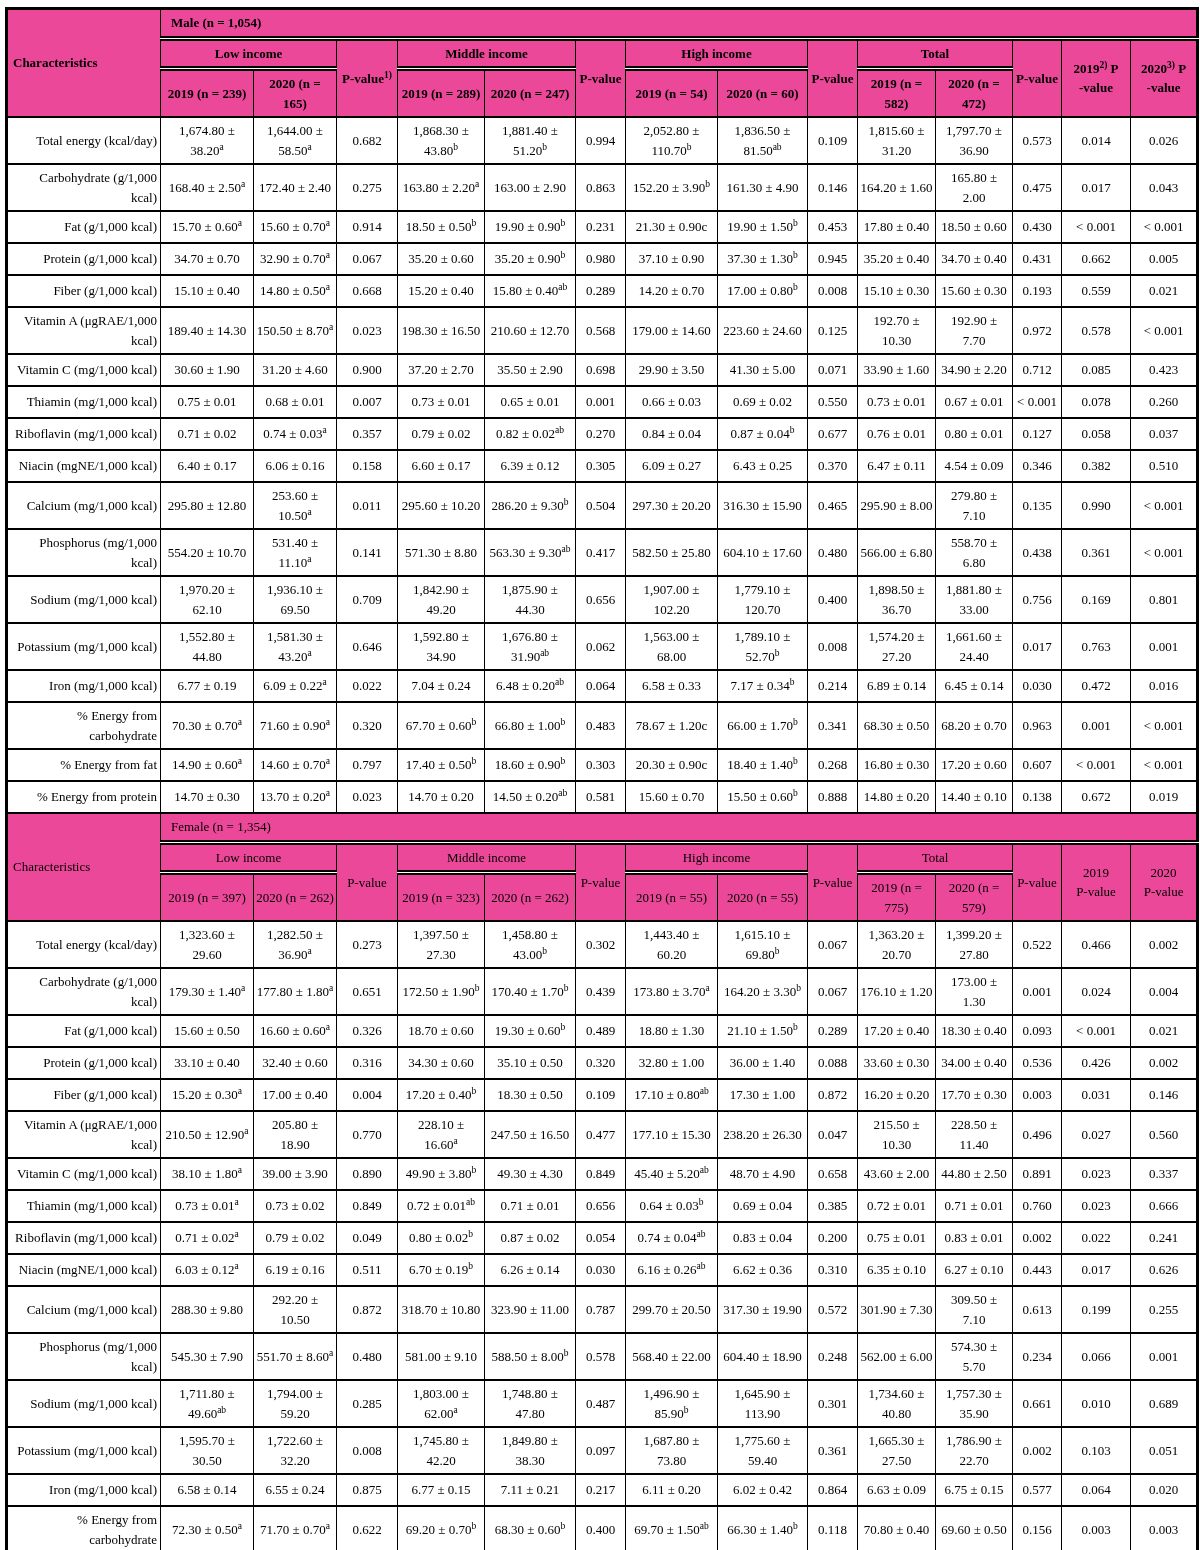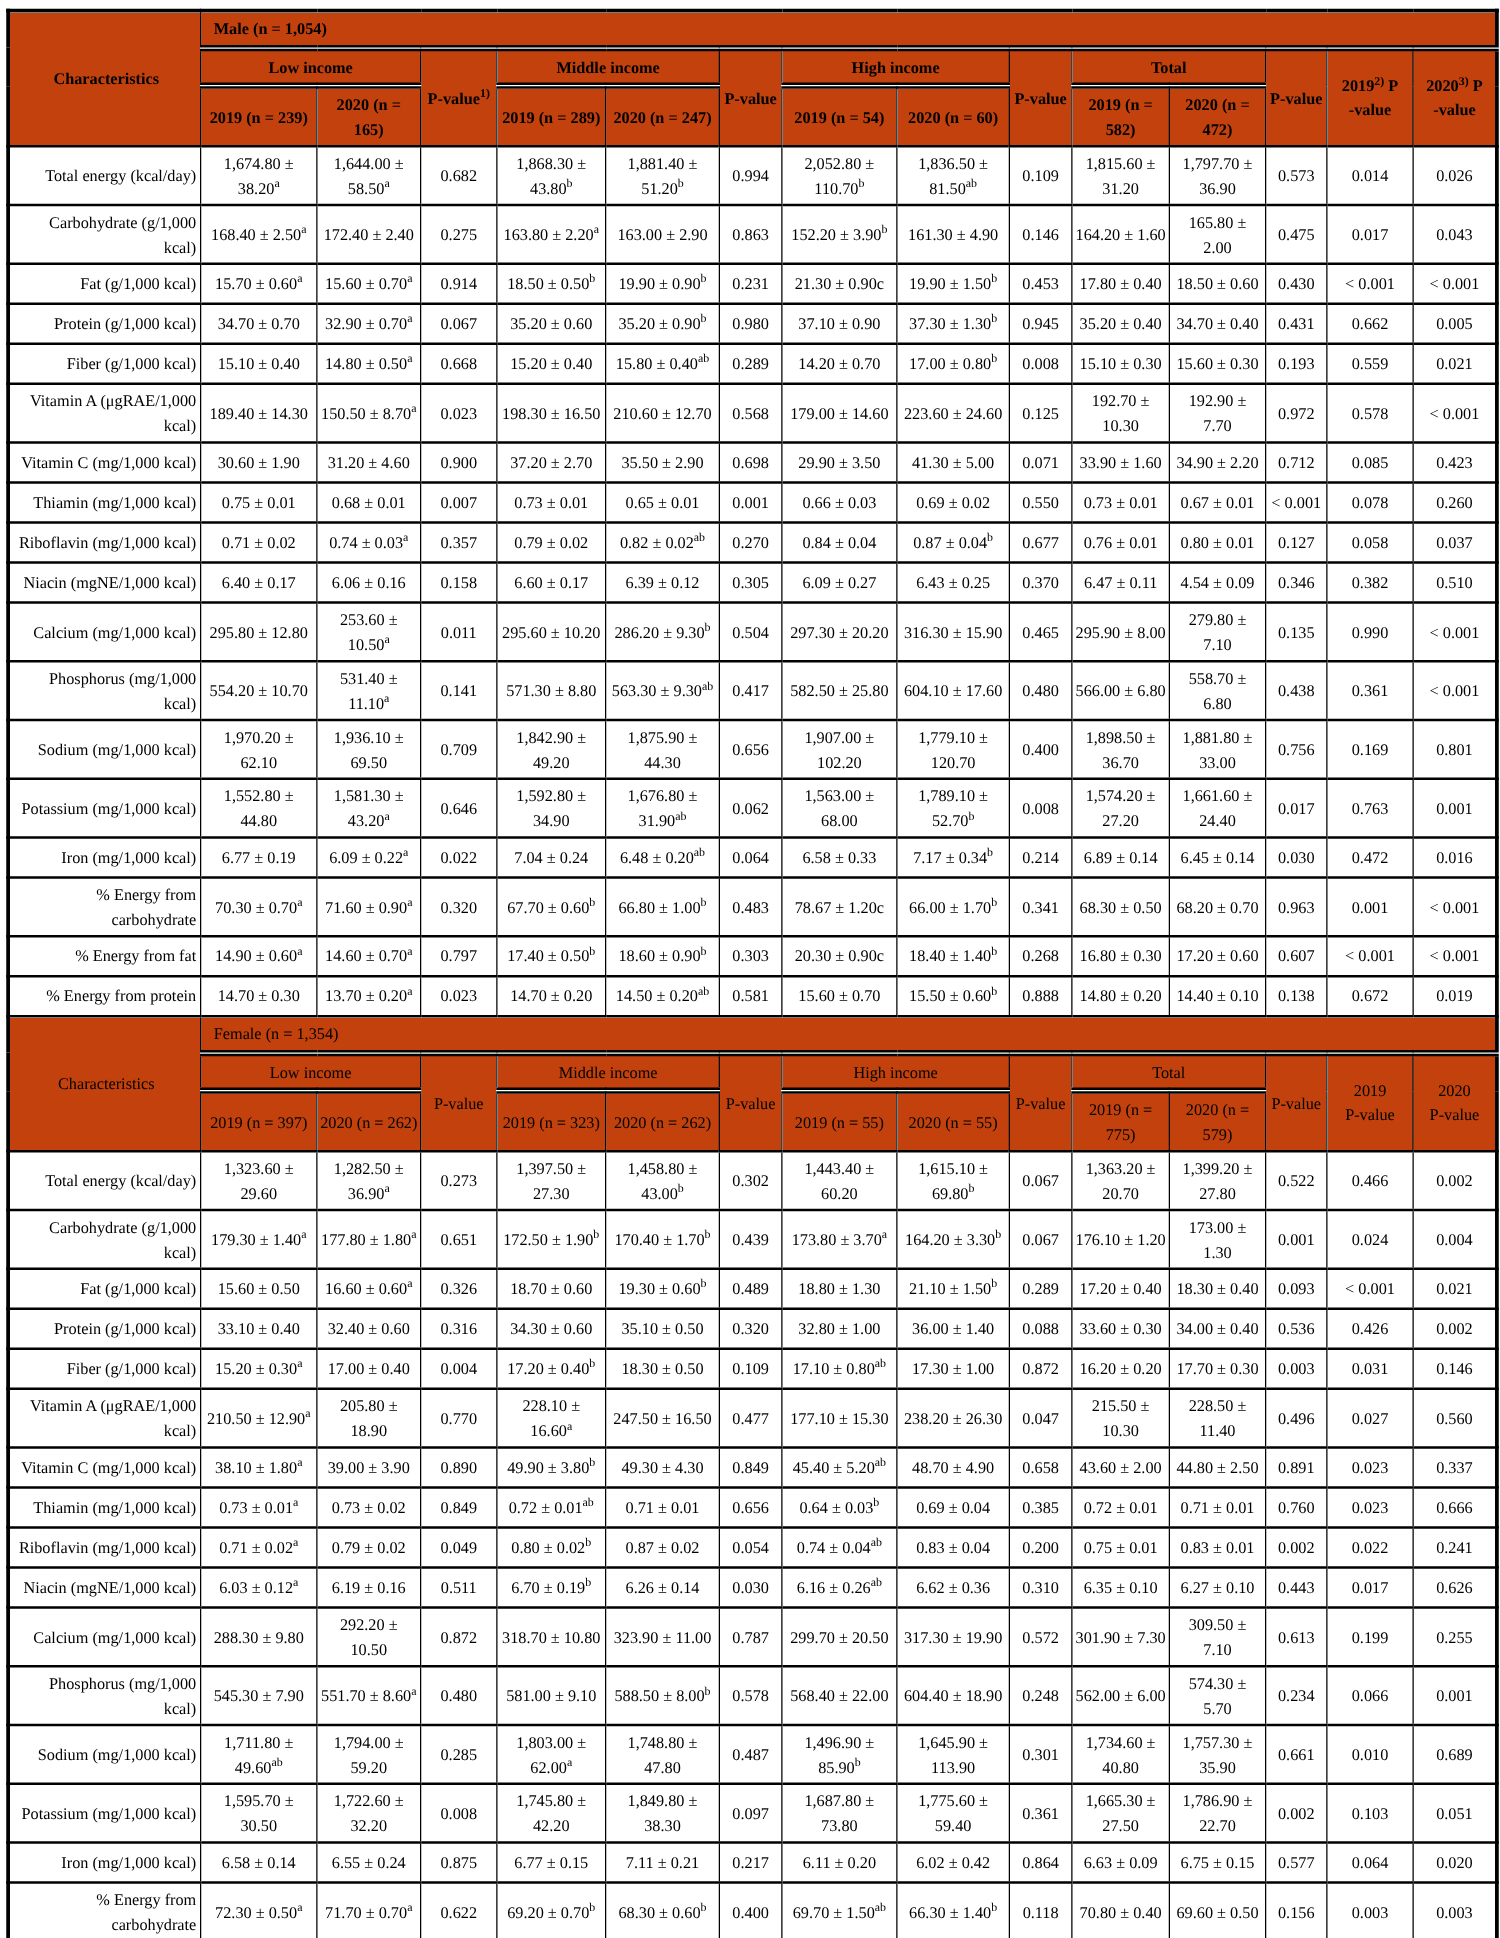--- a/index.html
+++ b/index.html
@@ -2,26 +2,26 @@
 <html><head>
 <meta charset="utf-8">
 <style>
   html,body{margin:0;padding:0;background:#ffffff;}
   body{width:1200px;min-height:1550px;font-family:"Liberation Serif",serif;color:#000;}
   .page{padding:7px 5px 0 5px;}
   table.nutri{border-collapse:collapse;table-layout:fixed;width:1190px;border:3px solid #000;}
   th,td{border:1px solid #000;border-top-width:2px;border-bottom-width:2px;padding:3px 2px;
         text-align:center;vertical-align:middle;font-size:13px;line-height:1.5;font-weight:normal;
         overflow:hidden;word-wrap:break-word;}
-  th.hdr{background:#c2410c;margin-top:45px;}
+  th.hdr{background:#ec4899;margin-top:45px;}
   .bold{font-weight:bold;}
   .left{text-align:left;padding-left:5px;padding-right:3px;}
   .title-cell{text-align:left;padding-left:10px;border-bottom:5px double #000;}
   .group-cell{border-bottom:5px double #000;}
-  .char-cell{padding-left:5px;text-align:center;}
+  .char-cell{padding-left:5px;}
   td.label-cell{text-align:right;padding-left:5px;padding-right:3px;}
   sup{font-size:9.5px;line-height:0;}
   tr.data-row td{height:24px;}
 </style>
 </head>
 <body>
 
 <div class="page">
   <table class="nutri">
     <colgroup id="cols">

